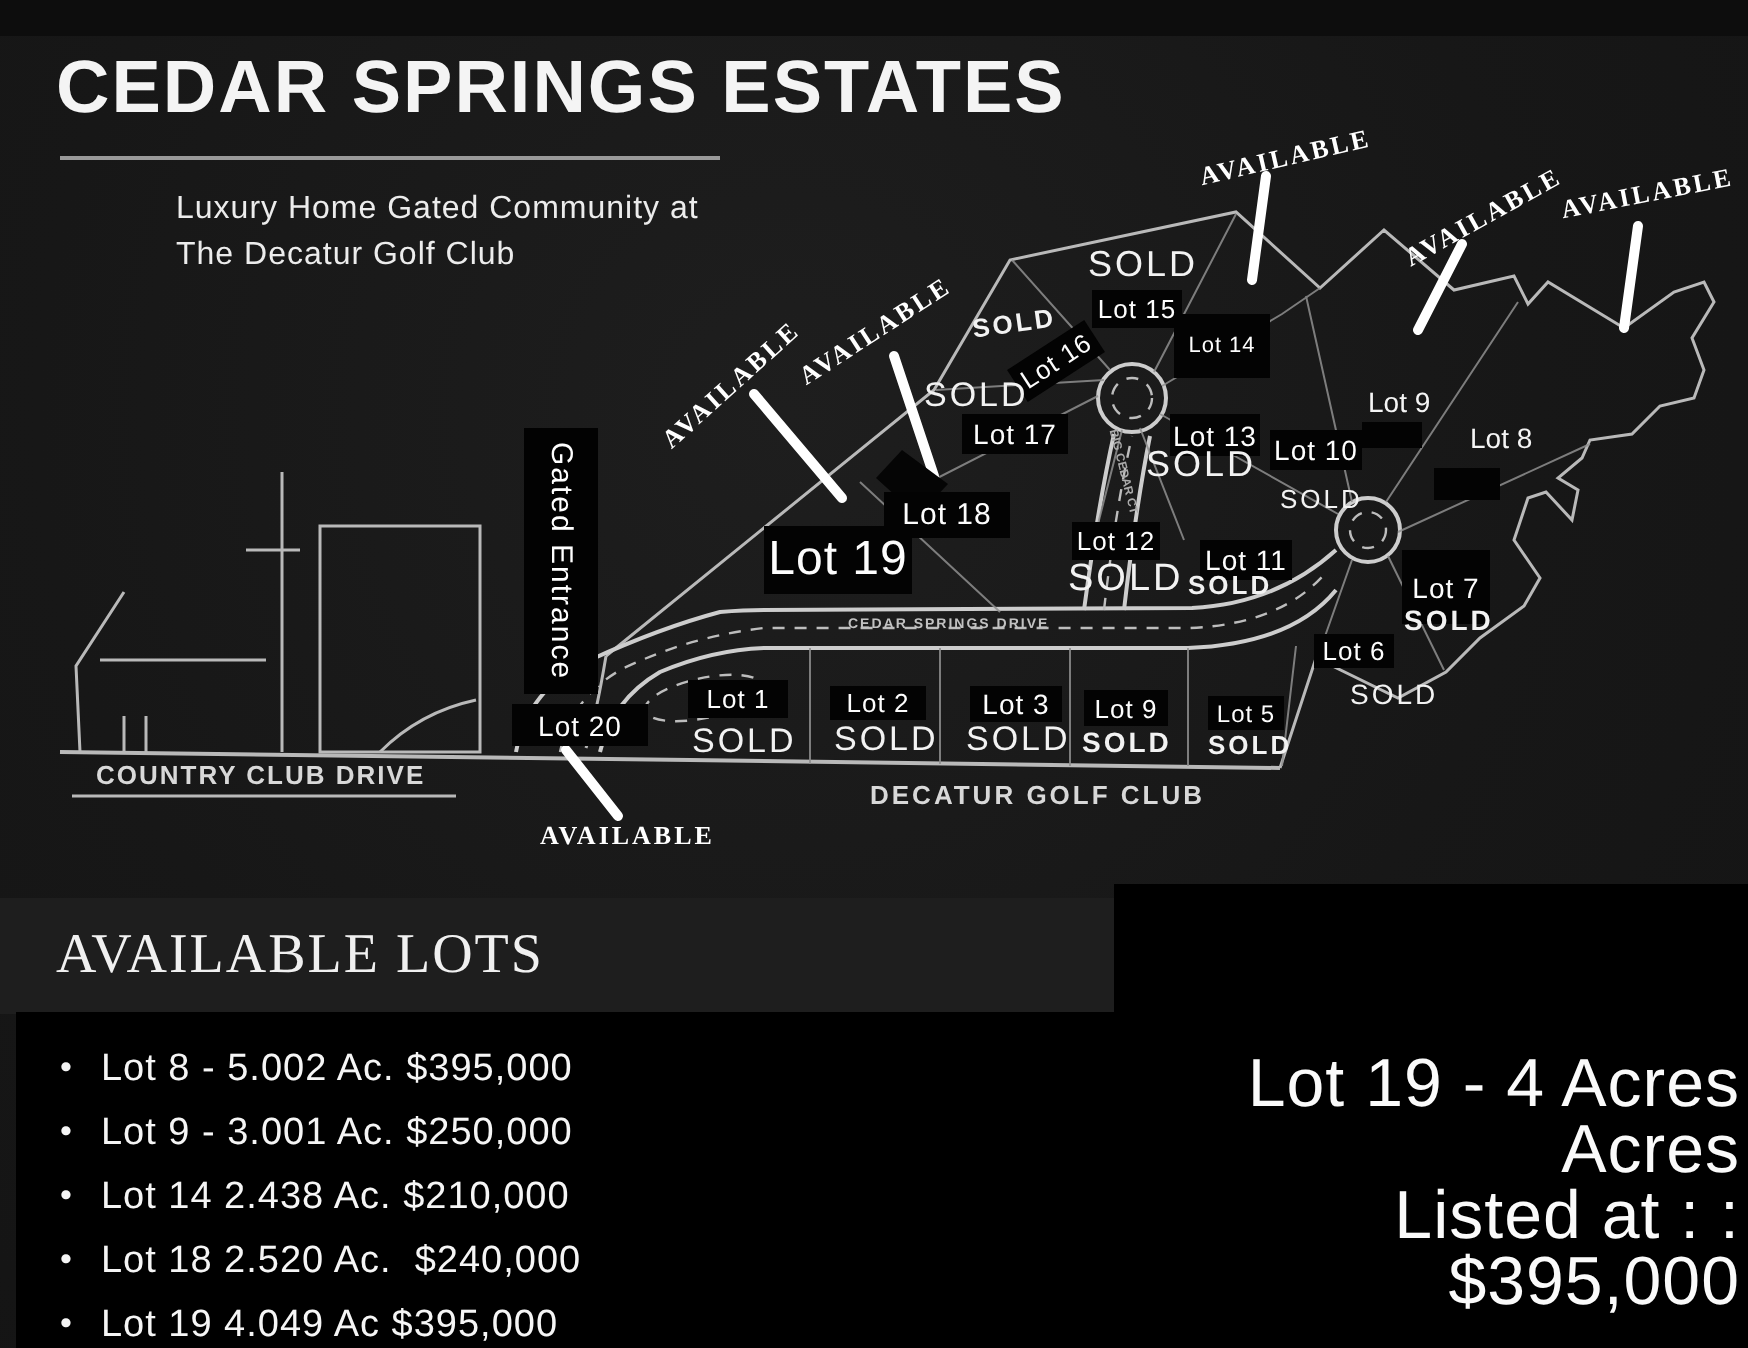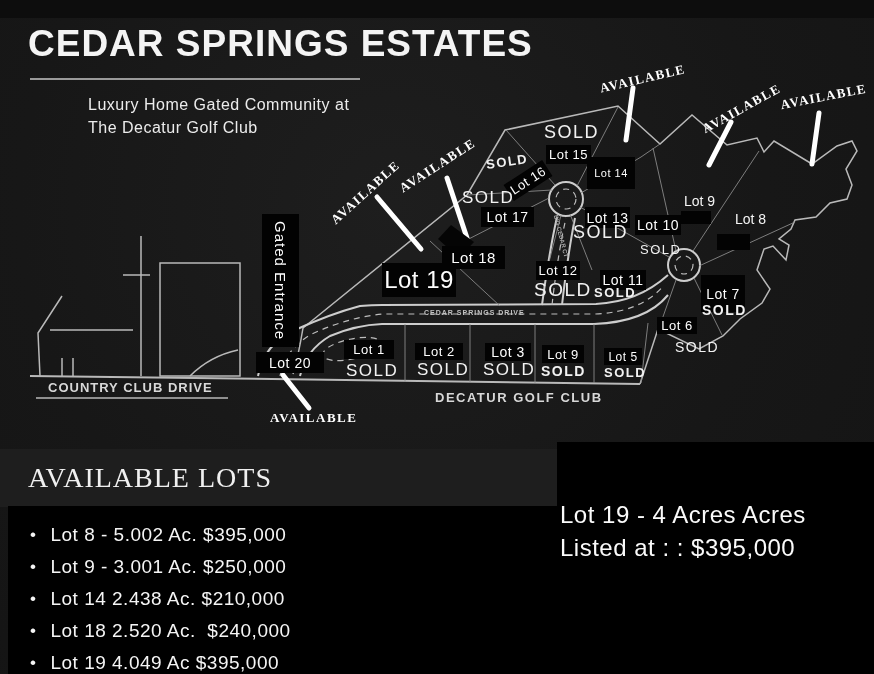--- a/index.html
+++ b/index.html
@@ -21,21 +21,21 @@
   .roadlabel{position:absolute;color:#d8d8d8;font-weight:bold;}
   .vbox{position:absolute;background:#020202;color:#fff;display:flex;align-items:center;justify-content:center;writing-mode:vertical-rl;font-size:15px;letter-spacing:1px;}
   
   .band{left:0;top:431px;width:558px;height:58px;background:#1e1e1e;}
   .panel-right{left:557px;top:424px;width:317px;height:250px;background:#000;}
   .panel-left{left:8px;top:488px;width:549px;height:186px;background:#000;}
   .lots-heading{left:28px;top:444px;font-family:"Liberation Serif",serif;font-size:28px;letter-spacing:1px;color:#f0f0f0;}
   ul.lotlist{left:30px;top:506px;margin:0;padding:0;list-style:none;}
   ul.lotlist li{font-size:19px;color:#f5f5f5;margin-bottom:10px;white-space:pre-wrap;letter-spacing:0.5px;}
   ul.lotlist li::before{content:"•";margin-right:14px;font-size:17px;position:relative;top:-1px;}
-  .featured{left:560px;top:480px;width:310px;text-align:left;font-size:24px;line-height:33px;color:#fafafa;letter-spacing:0.5px;}
+  .featured{left:560px;top:508px;width:310px;text-align:right;font-size:34px;line-height:33px;color:#fafafa;letter-spacing:0.5px;}
 </style>
 </head>
 <body>
 
 <div id="stage">
 
   <svg class="abs" style="left:0;top:0" width="874" height="435" viewBox="0 0 874 435">
     <g fill="none" stroke="#b9b9b9" stroke-width="1.5">
 
       <path d="M303,310 L467,177 L505,112 L618,88 L660,126 L692,97 L727,127 L757,120 L764,134 L774,123 L812,146 L837,128 L852,123 L857,133 L846,151 L852,167 L847,181 L830,185 L816,199 L795,202 L791,211 L779,221 L789,227 L786,242 L773,228 L764,231 L757,252 L770,271 L762,285 L740,301 L723,318 L699,331 L658,311 L640,366"></path>

